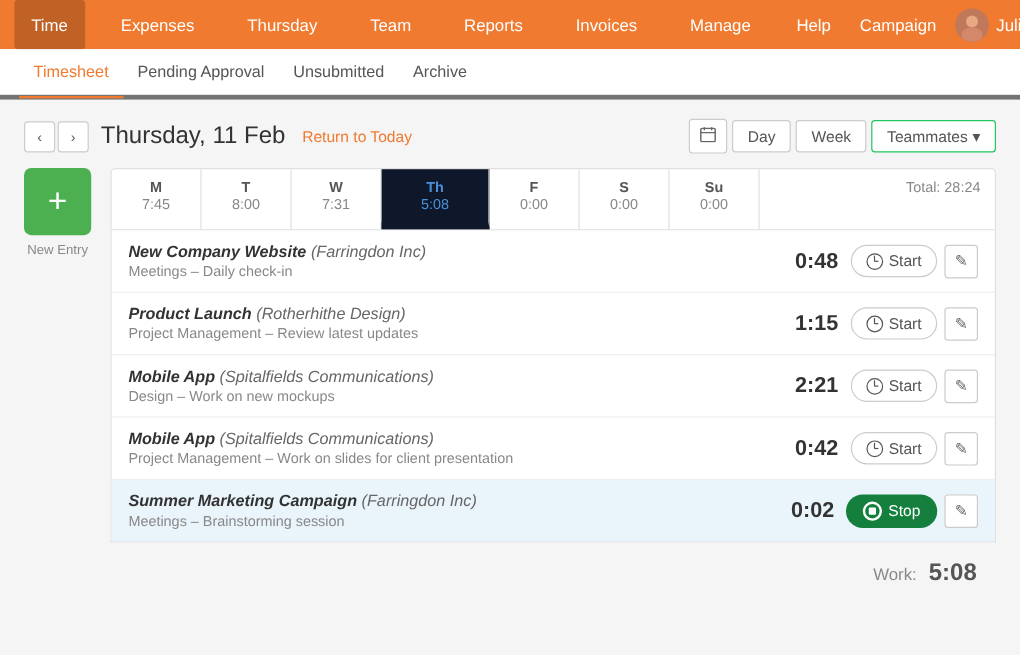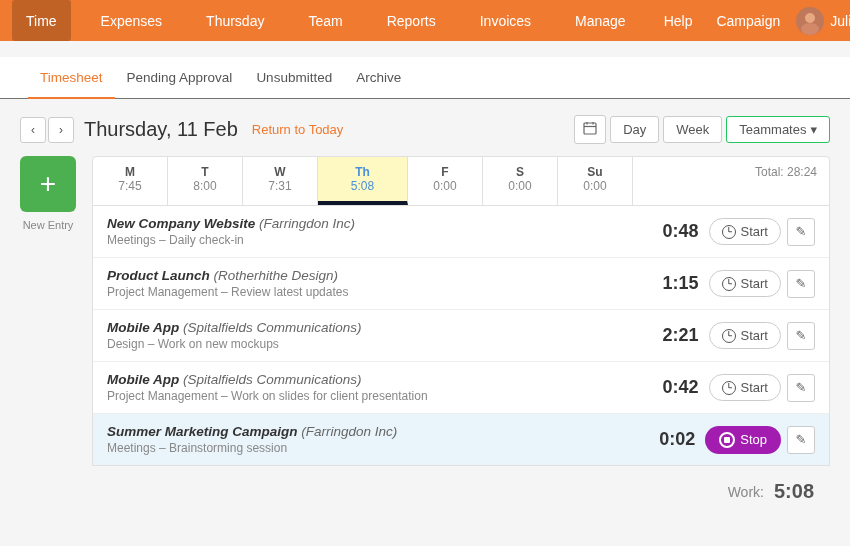--- a/index.html
+++ b/index.html
@@ -9,21 +9,21 @@
     .top-nav { background: #f07a2f; display: flex; align-items: center; height: 41px; padding: 0 12px; gap: 16px; }
     .nav-item { color: #fff; padding: 0 14px; height: 41px; display: flex; align-items: center; font-size: 14px; cursor: pointer; border-radius: 3px; }
     .nav-item.active { background: rgba(0,0,0,0.2); }
     .nav-right { margin-left: auto; display: flex; align-items: center; gap: 8px; }
     .nav-help { color: #fff; font-size: 14px; cursor: pointer; padding: 0 8px; }
     .nav-settings { color: #fff; font-size: 14px; cursor: pointer; padding: 0 8px; }
     .avatar-wrap { display: flex; align-items: center; gap: 6px; cursor: pointer; color: #fff; font-size: 14px; }
     .avatar { width: 28px; height: 28px; border-radius: 50%; background: #c0785a; overflow: hidden; display: flex; align-items: center; justify-content: center; font-size: 11px; color: #fff; }
 
     
-    .sub-nav { background: #fff; border-bottom: 1px solid #737373; display: flex; align-items: center; height: 42px; padding: 0 28px; margin-top: 16px; }
+    .sub-nav { background: #fff; border-bottom: 4px solid #737373; display: flex; align-items: center; height: 42px; padding: 0 16px; }
     .sub-nav-item { padding: 0 12px; height: 42px; display: flex; align-items: center; font-size: 13.5px; cursor: pointer; color: #555; border-bottom: 2px solid transparent; margin-bottom: -1px; }
     .sub-nav-item.active { color: #f07a2f; border-bottom: 2px solid #f07a2f; font-weight: 500; }
 
     
     .main { padding: 16px 20px; }
 
     
     .date-header { display: flex; align-items: center; gap: 10px; margin-bottom: 12px; }
     .nav-arrows { display: flex; gap: 2px; }
     .arrow-btn { width: 26px; height: 26px; border: 1px solid #ccc; background: #fff; border-radius: 3px; cursor: pointer; display: flex; align-items: center; justify-content: center; font-size: 12px; color: #555; }
@@ -42,41 +42,41 @@
     .new-entry-btn { width: 56px; height: 56px; background: #4caf50; border-radius: 6px; display: flex; align-items: center; justify-content: center; cursor: pointer; font-size: 28px; color: #fff; font-weight: 300; border: none; }
     .new-entry-label { font-size: 11px; color: #888; text-align: center; line-height: 1.3; }
 
     
     .timesheet { flex: 1; }
 
     
     .day-headers { display: grid; grid-template-columns: 75px 75px 75px 90px 75px 75px 75px 1fr; border: 1px solid #e0e0e0; border-radius: 4px 4px 0 0; background: #fff; }
     .day-col { padding: 8px 10px; text-align: center; border-right: 1px solid #e0e0e0; }
     .day-col:last-child { border-right: none; }
-    .day-col.active-day { background: #fef9c3; border-bottom: 4px solid #0f172a; }
+    .day-col.active-day { background: #0f172a; border-bottom: 6px solid #0f172a; }
     .day-name { font-size: 12px; font-weight: 600; color: #555; }
     .day-time { font-size: 12px; color: #888; }
     .day-col.active-day .day-name { color: #4a90d9; }
     .day-col.active-day .day-time { color: #4a90d9; }
     .total-col { padding: 8px 12px; text-align: right; }
     .total-label { font-size: 12px; color: #888; }
 
     
     .entries { border: 1px solid #e0e0e0; border-top: none; background: #fff; }
     .entry-row { display: flex; align-items: center; padding: 10px 14px; border-bottom: 1px solid #eee; }
     .entry-row:last-child { border-bottom: none; }
     .entry-row.running { background: #eaf4fb; }
     .entry-info { flex: 1; }
     .entry-project { font-size: 13.5px; font-weight: 600; color: #333; font-style: italic; }
     .entry-project-company { font-weight: 400; color: #666; }
     .entry-details { font-size: 12px; color: #888; margin-top: 2px; }
     .entry-time { font-size: 18px; font-weight: 600; color: #333; min-width: 52px; text-align: right; margin-right: 10px; }
     .entry-actions { display: flex; align-items: center; gap: 6px; }
     .start-btn { padding: 5px 12px; border: 1px solid #ccc; background: #fff; border-radius: 20px; cursor: pointer; font-size: 13px; color: #555; display: flex; align-items: center; gap: 5px; }
-    .stop-btn { padding: 6px 14px; border: none; background: #a21caf; border-radius: 20px; cursor: pointer; font-size: 13px; color: #fff; display: flex; align-items: center; gap: 5px; font-weight: 500; }
+    .stop-btn { padding: 6px 14px; border: none; background: #15803d; border-radius: 20px; cursor: pointer; font-size: 13px; color: #fff; display: flex; align-items: center; gap: 5px; font-weight: 500; }
     .edit-btn { width: 28px; height: 28px; border: 1px solid #ccc; background: #fff; border-radius: 3px; cursor: pointer; display: flex; align-items: center; justify-content: center; color: #666; font-size: 13px; }
 
     
     .total-footer { display: flex; justify-content: flex-end; padding: 14px 16px; align-items: center; gap: 10px; }
     .total-text { font-size: 14px; color: #888; }
     .total-value { font-size: 20px; font-weight: 600; color: #555; }
 
     .clock-icon { display: inline-flex; align-items: center; justify-content: center; width: 14px; height: 14px; border: 1.5px solid currentColor; border-radius: 50%; position: relative; font-size: 0; }
     .clock-icon::before { content: ''; position: absolute; width: 1.5px; height: 5px; background: currentColor; top: 1.5px; left: 50%; transform: translateX(-50%); }
     .clock-icon::after { content: ''; position: absolute; width: 3.5px; height: 1.5px; background: currentColor; top: 50%; left: 50%; transform-origin: left center; transform: translateY(-50%); }

